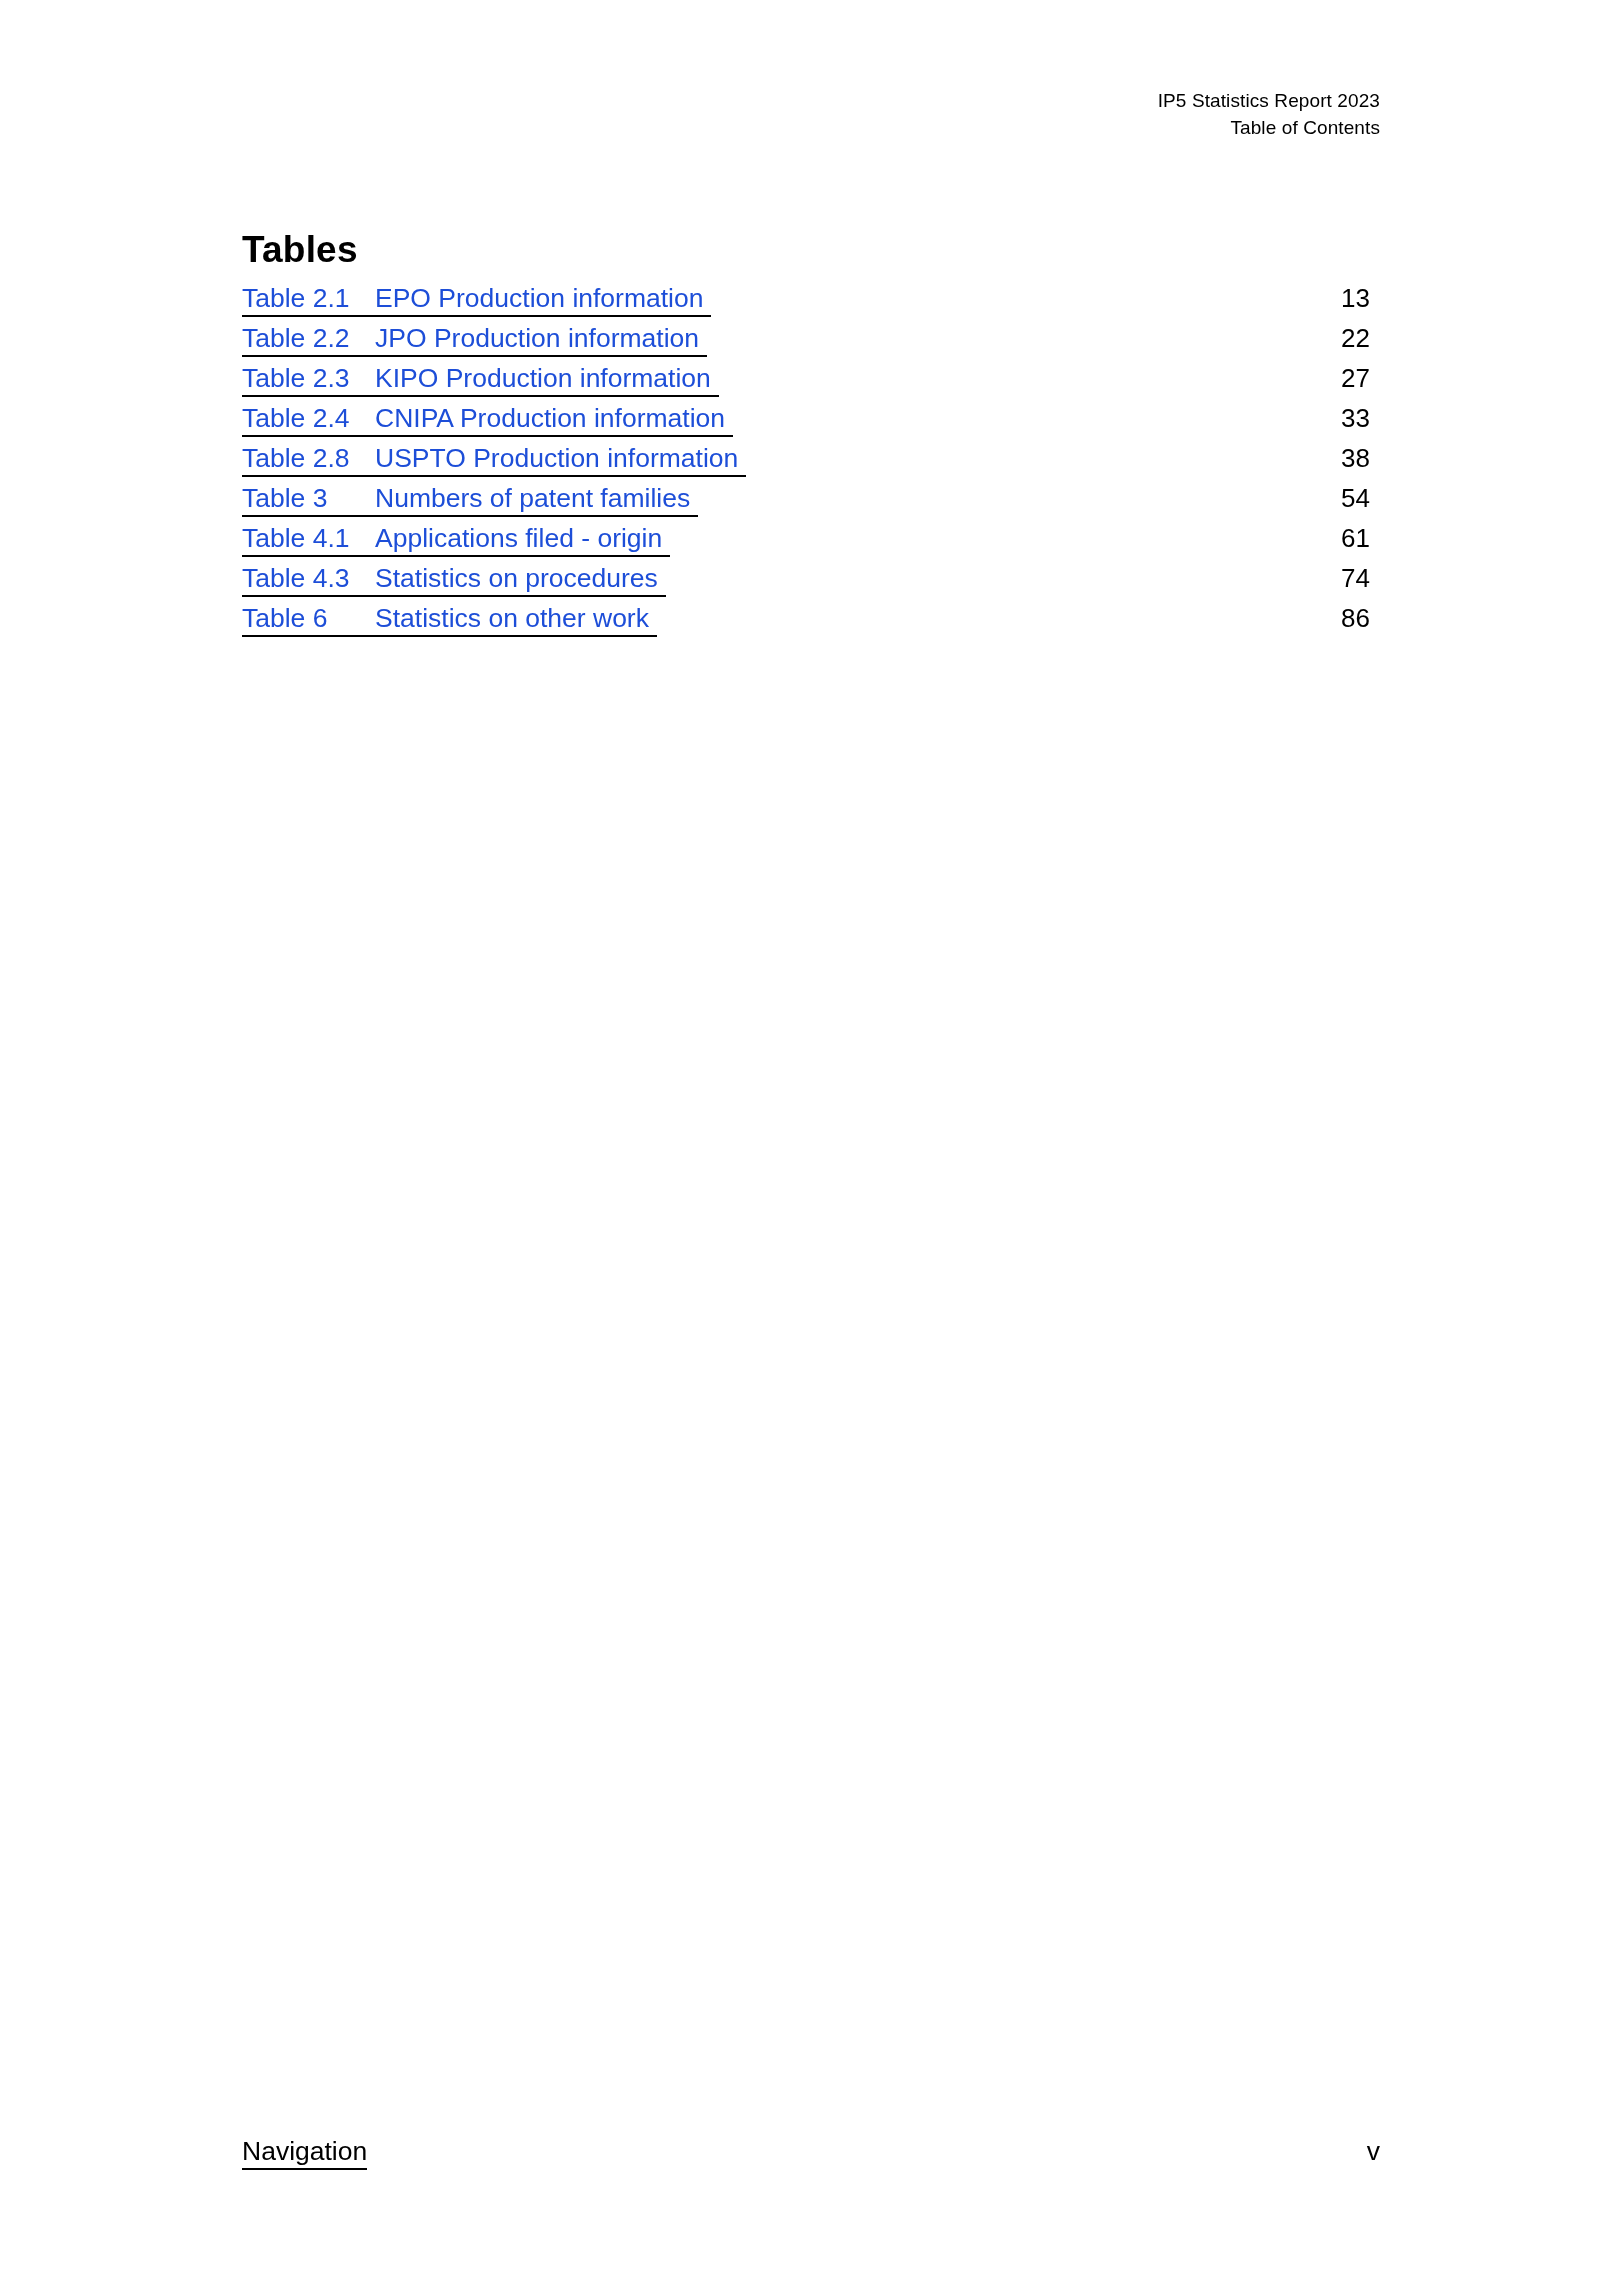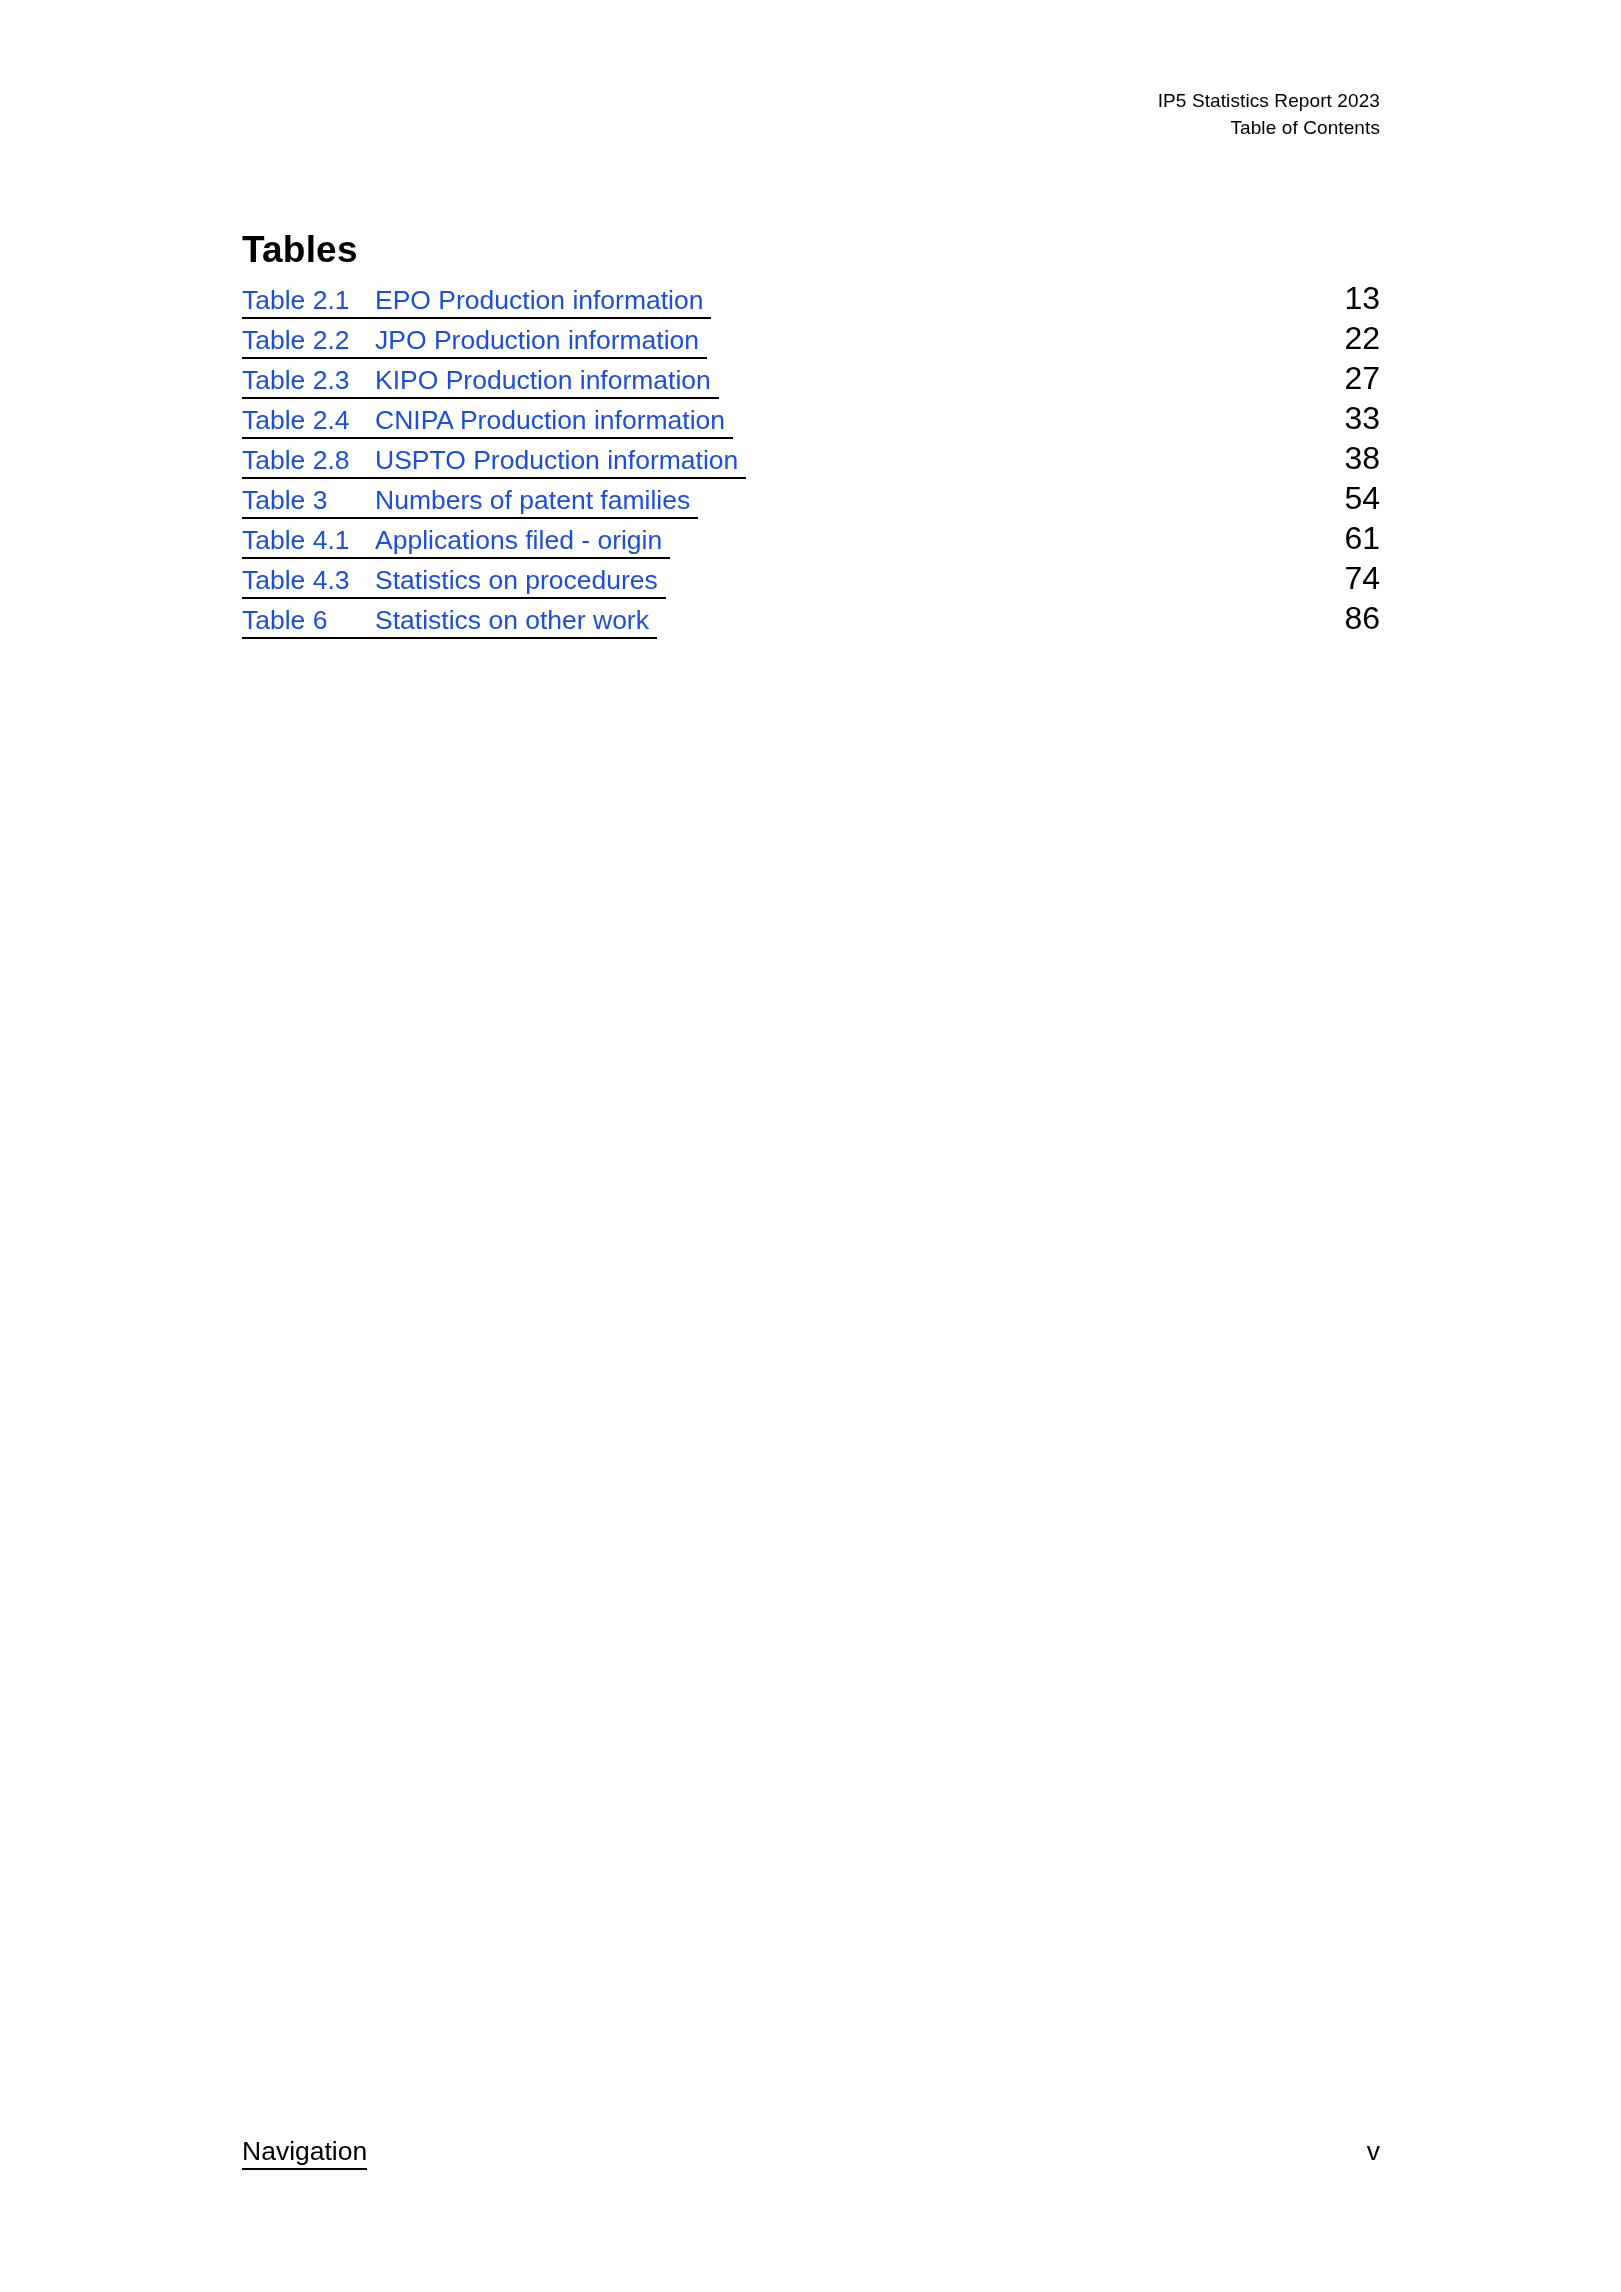--- a/index.html
+++ b/index.html
@@ -83,23 +83,22 @@
     width: 133px;
     flex: 0 0 133px;
   }
 
   .toc-title {
     display: inline-block;
     padding-right: 7.8px;
   }
 
   .toc-page {
-    font-size: 32px;
+    font-size: 26px;
     line-height: 32px;
-    text-align: right;
     min-width: 39px;
   }
 
   
   .footer {
     position: absolute;
     bottom: 123px;
     left: 242px;
     right: 241px;
     display: flex;

